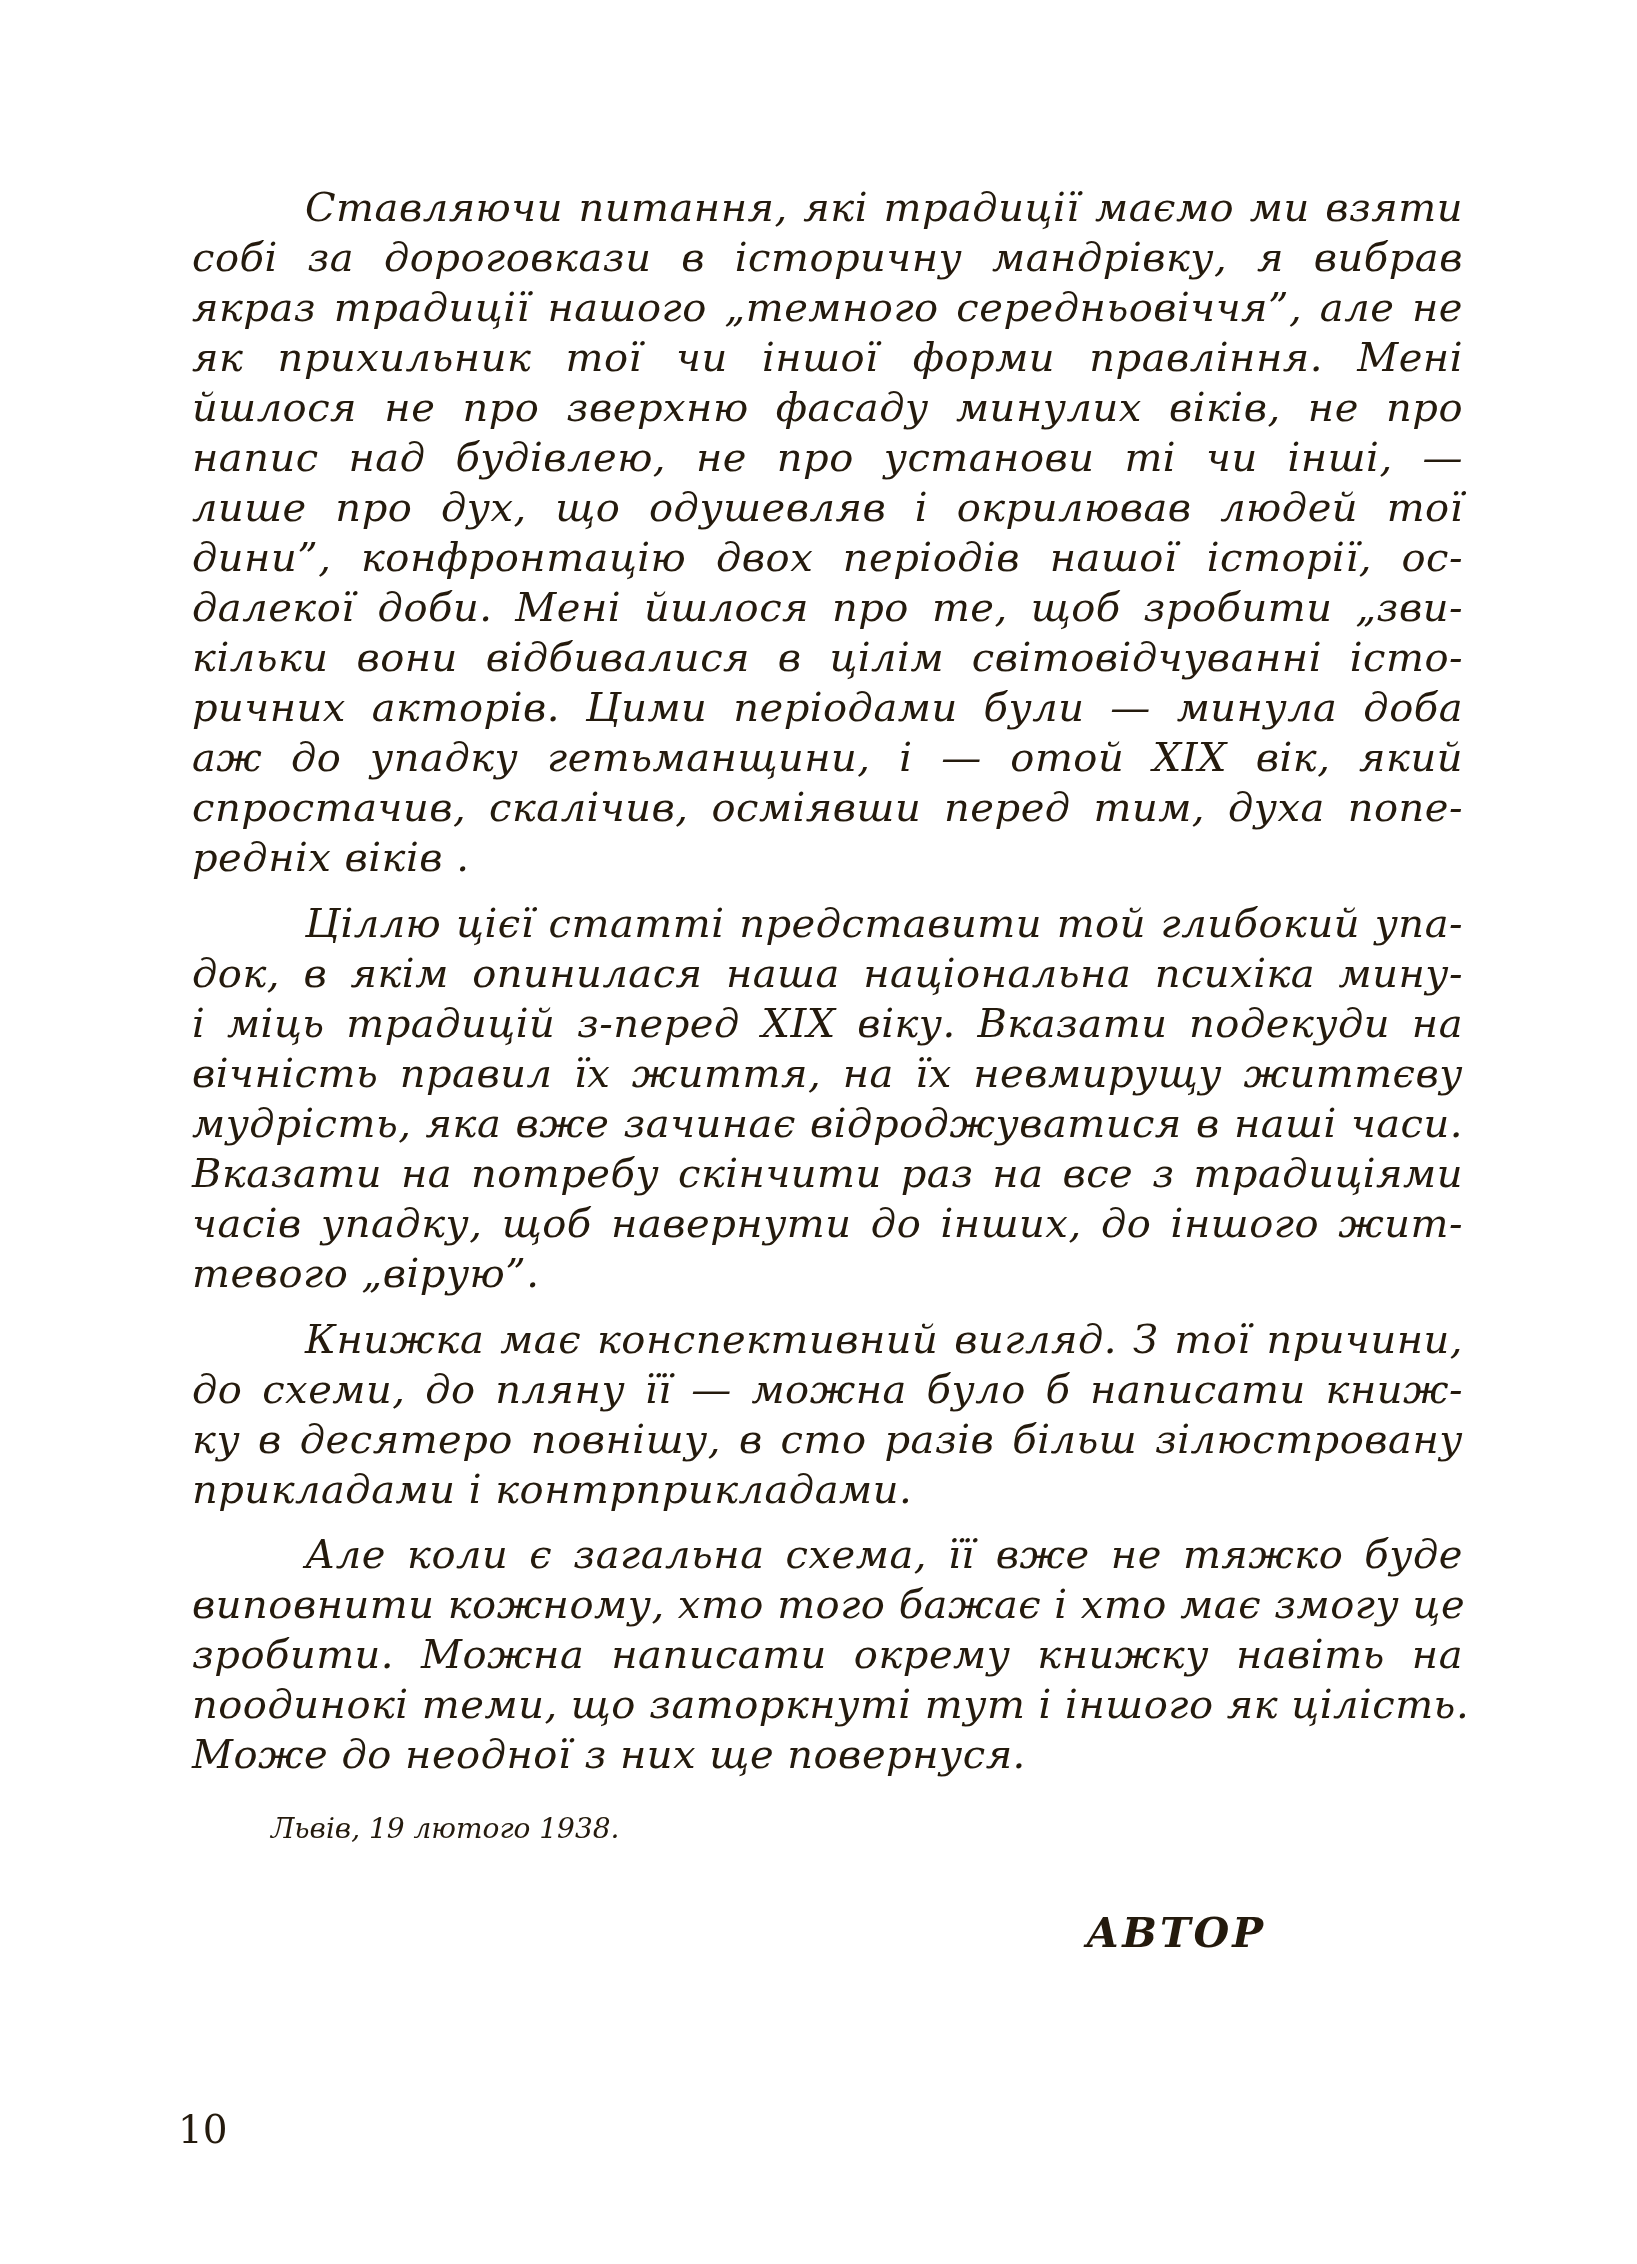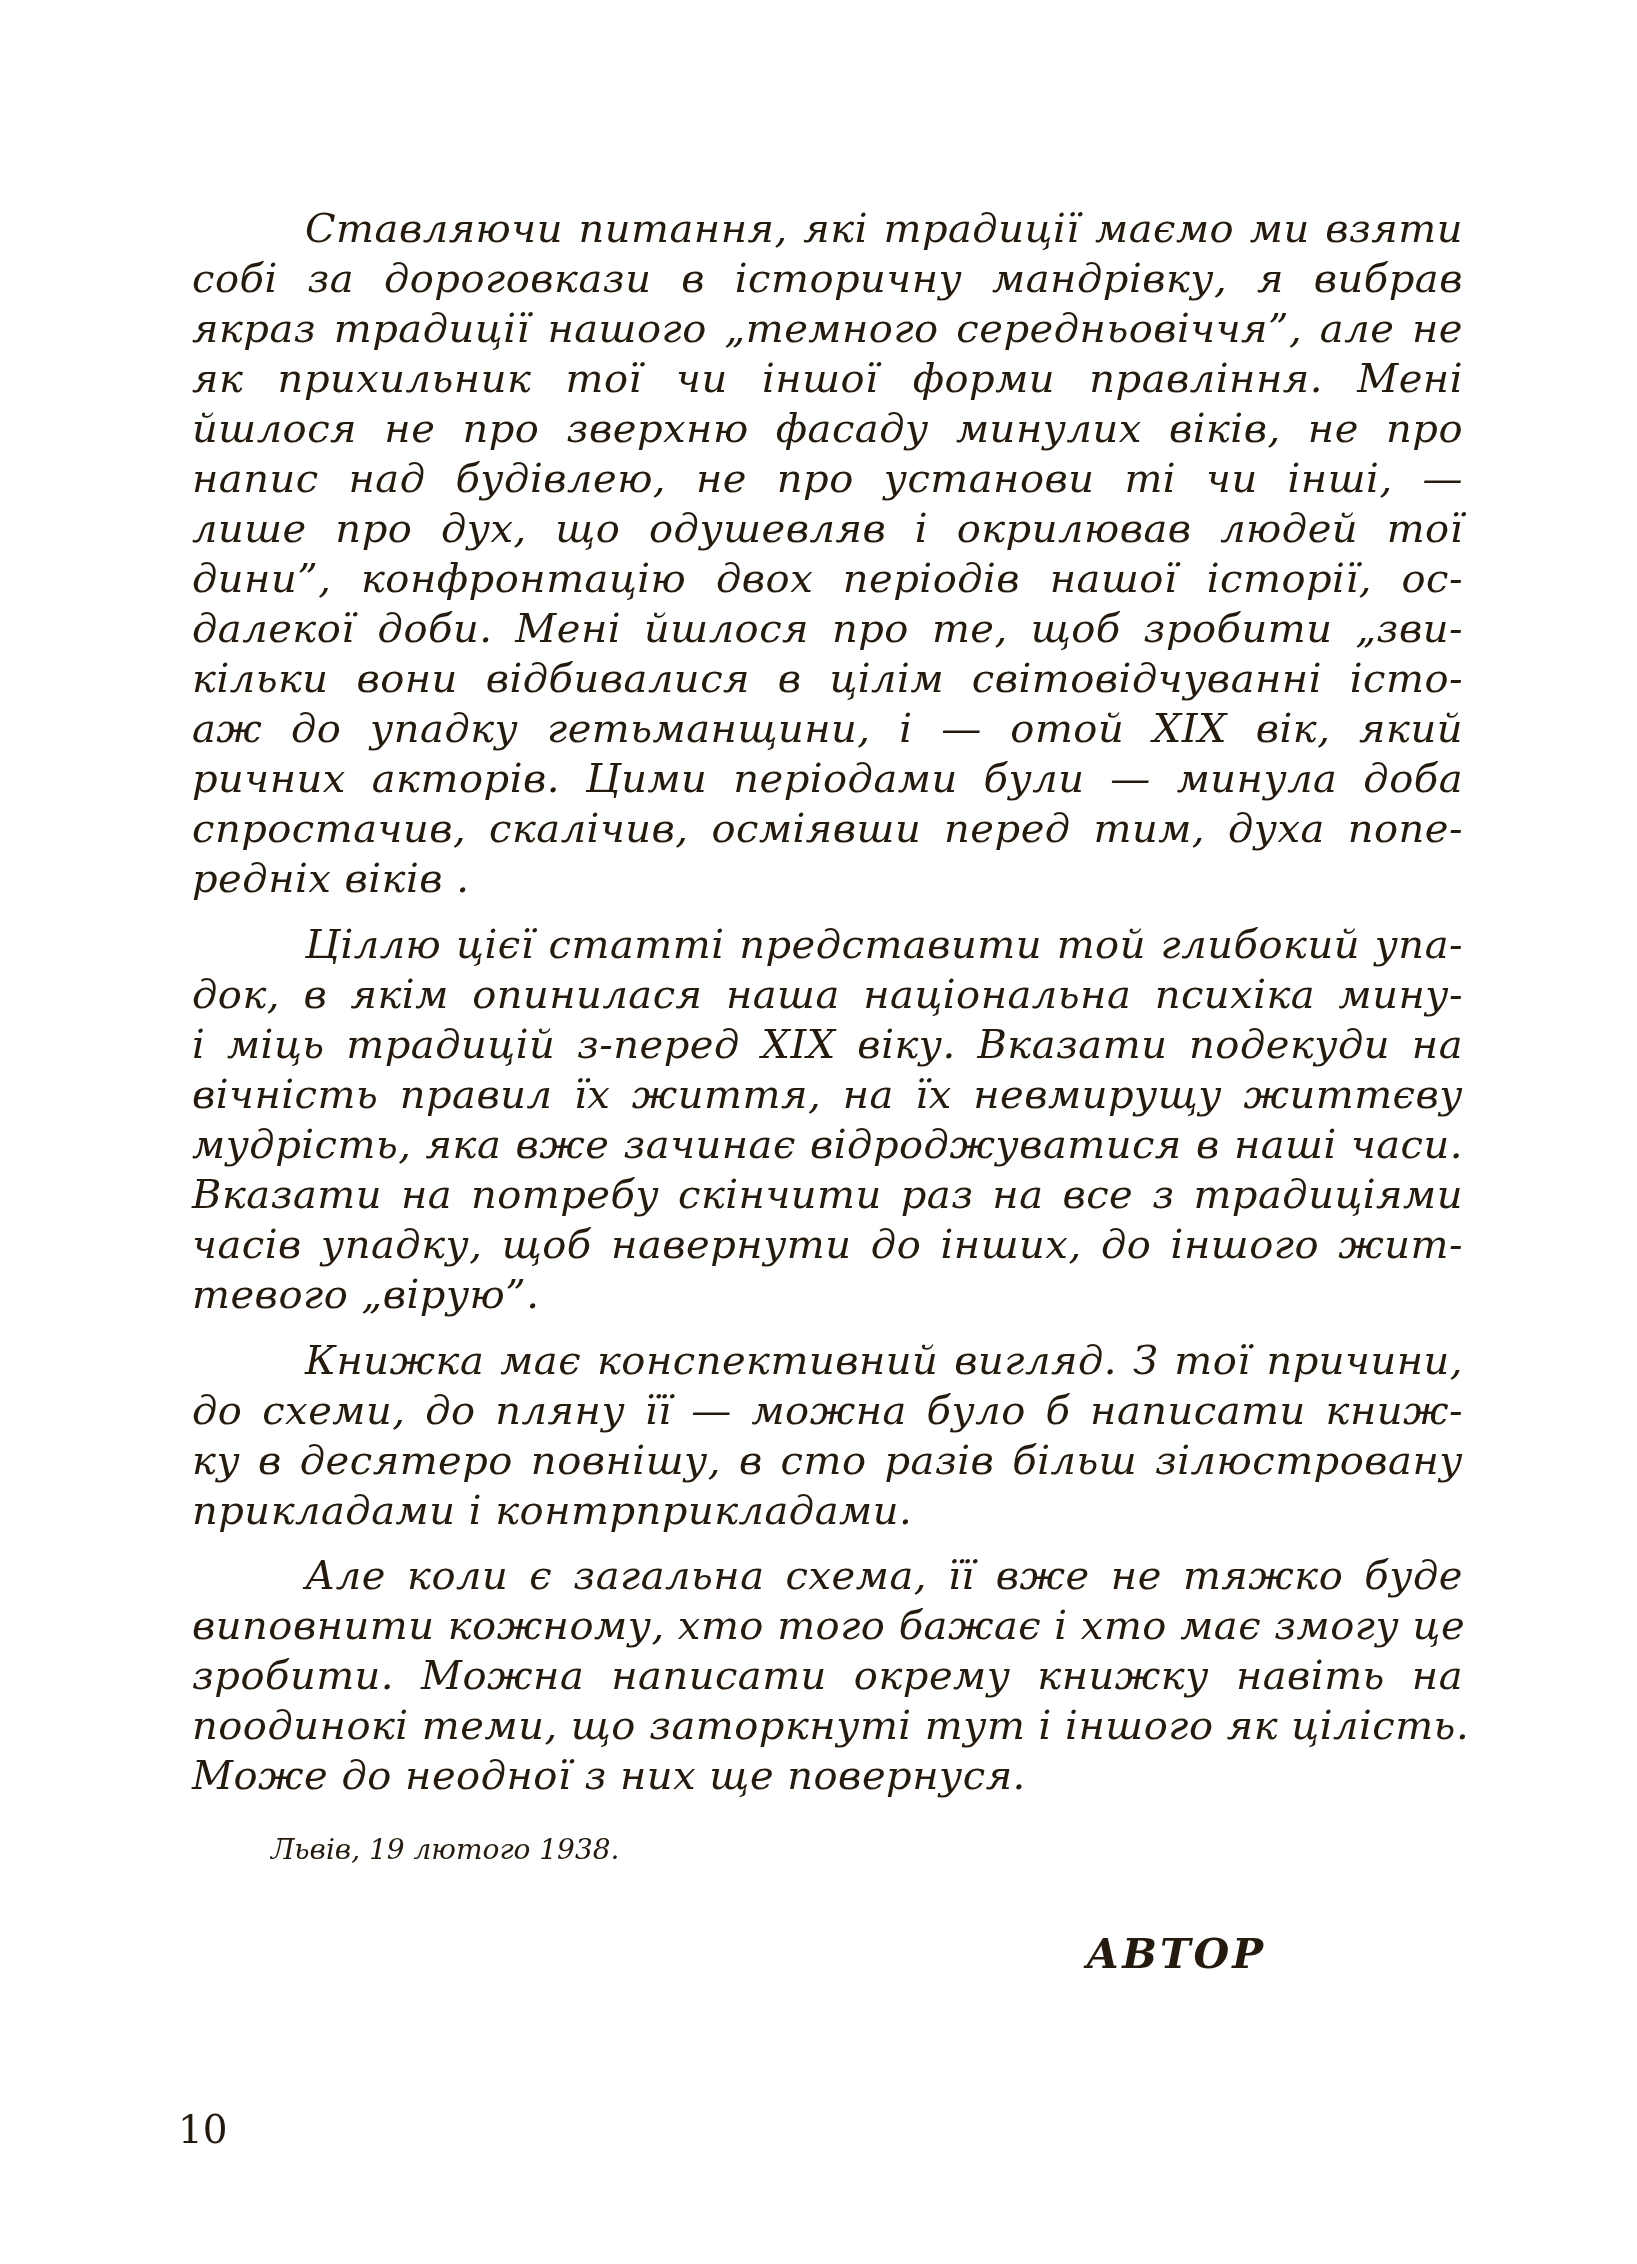--- a/index.html
+++ b/index.html
@@ -17,21 +17,21 @@
     height: 2265px;
     background: var(--paper);
     color: var(--ink);
     font-family: "DejaVu Serif", "Liberation Serif", serif;
     font-style: italic;
     overflow: hidden;
   }
   .text-block {
     position: absolute;
     left: 192px;
-    top: 203px;
+    top: 182px;
     width: 1271px;
   }
   .para {
     margin: 0 0 15.8px 0;
     padding: 0;
   }
   .line {
     font-size: 40px;
     line-height: 50px;
     height: 50px;
@@ -81,22 +81,22 @@
           <div class="line first">Ставляючи питання, які традиції маємо ми взяти</div>
           <div class="line">собі за дороговкази в історичну мандрівку, я вибрав</div>
           <div class="line">якраз традиції нашого „темного середньовіччя”, але не</div>
           <div class="line">як прихильник тої чи іншої форми правління. Мені</div>
           <div class="line">йшлося не про зверхню фасаду минулих віків, не про</div>
           <div class="line">напис над будівлею, не про установи ті чи інші, —</div>
           <div class="line">лише про дух, що одушевляв і окрилював людей тої</div>
           <div class="line">дини”, конфронтацію двох періодів нашої історії, ос-</div>
           <div class="line">далекої доби. Мені йшлося про те, щоб зробити „зви-</div>
           <div class="line">кільки вони відбивалися в цілім світовідчуванні істо-</div>
+          <div class="line">ричних акторів. Цими періодами були — минула доба</div>
           <div class="line">аж до упадку гетьманщини, і — отой XIX вік, який</div>
-          <div class="line">ричних акторів. Цими періодами були — минула доба</div>
           <div class="line">спростачив, скалічив, осміявши перед тим, духа попе-</div>
           <div class="line last">редніх віків .</div>
         </div>
         <div class="para">
           <div class="line first">Ціллю цієї статті представити той глибокий упа-</div>
           <div class="line">док, в якім опинилася наша національна психіка мину-</div>
           <div class="line">і міць традицій з-перед XIX віку. Вказати подекуди на</div>
           <div class="line">вічність правил їх життя, на їх невмирущу життєву</div>
           <div class="line">мудрість, яка вже зачинає відроджуватися в наші часи.</div>
           <div class="line">Вказати на потребу скінчити раз на все з традиціями</div>

